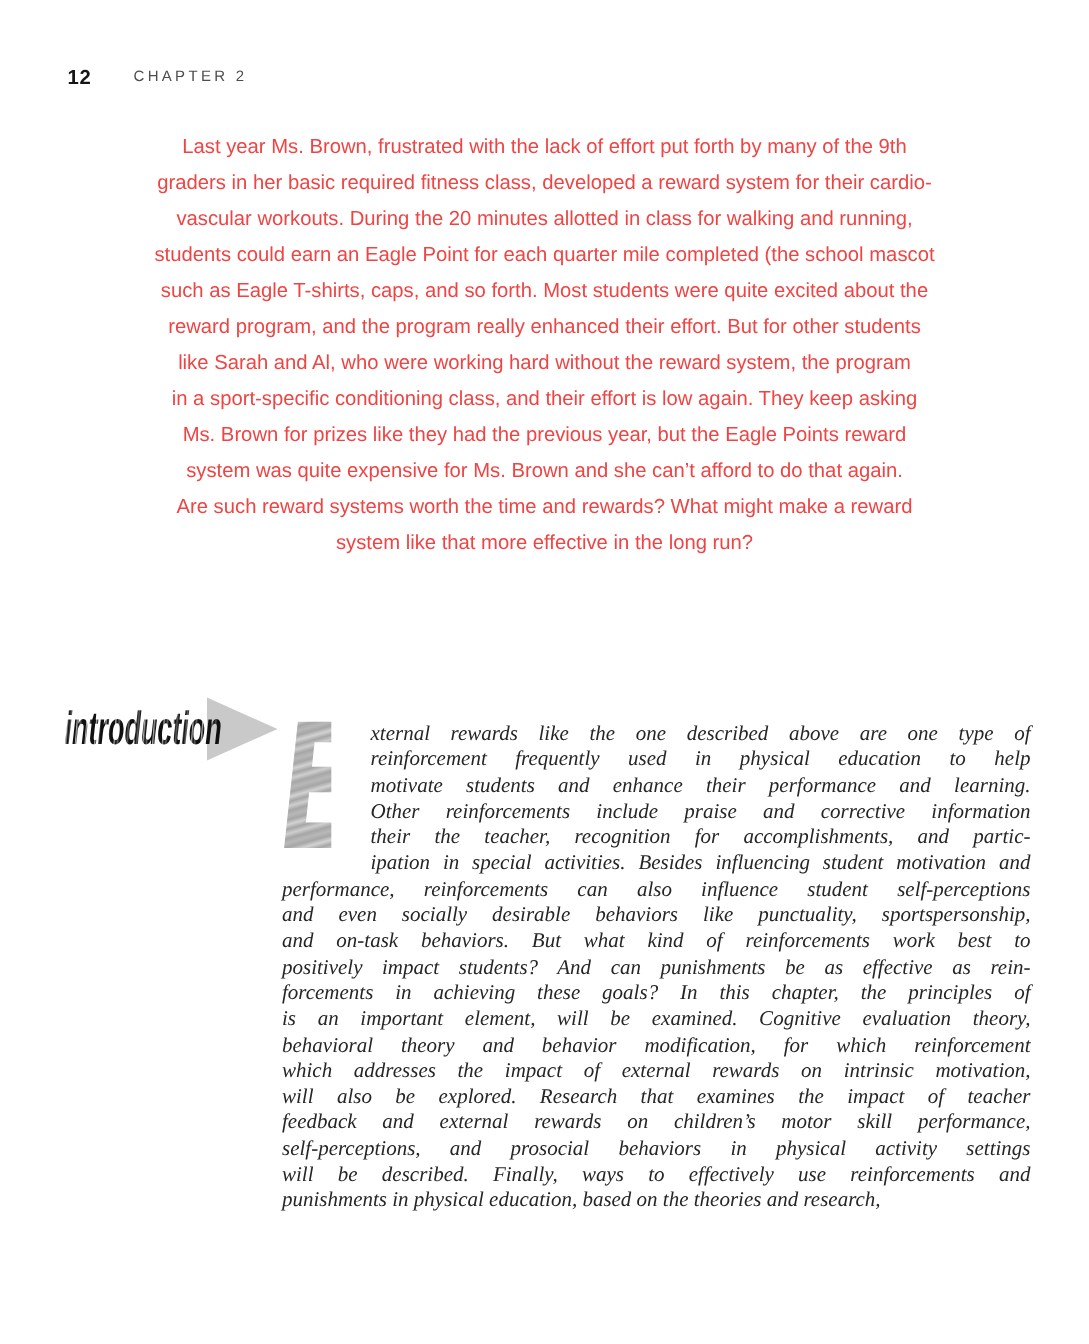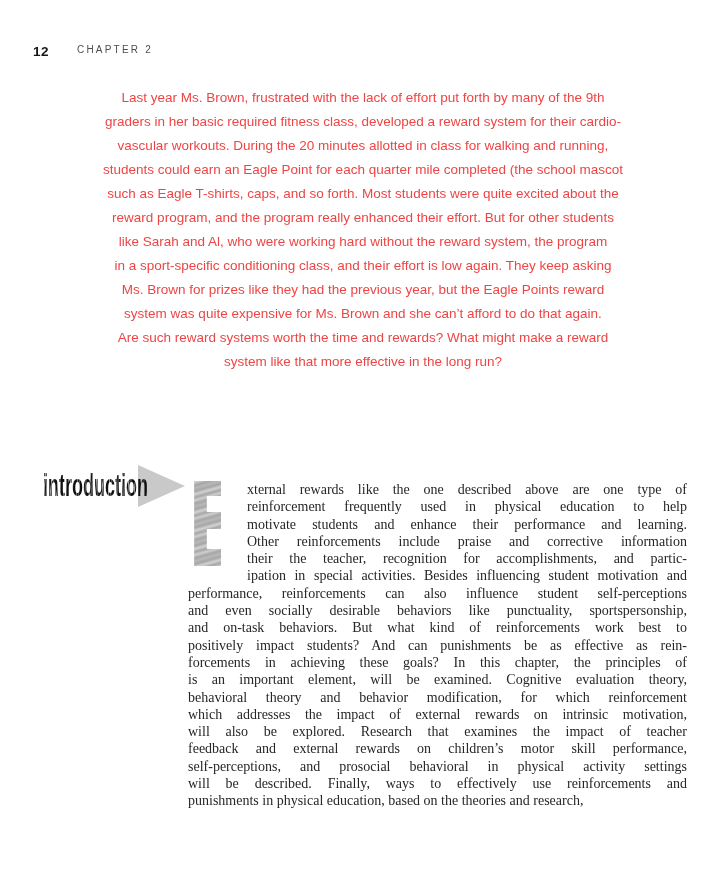--- a/index.html
+++ b/index.html
@@ -5,34 +5,34 @@
   html,body{margin:0;padding:0;background:#e8e8e8;}
   .page{
     position:relative;
     width:726px;height:896px;
     background:#ffffff;
     font-family:"Liberation Sans",sans-serif;
     overflow:hidden;
     margin:0 auto;
   }
   
-  .runhead{position:absolute;top:44px;left:33px;display:flex;align-items:flex-start;}
+  .runhead{position:absolute;top:44px;left:45px;display:flex;align-items:center;}
   .pagenum{font-size:13.5px;font-weight:bold;color:#161616;letter-spacing:0.5px;}
   .chapter{font-size:10px;color:#4d4d4d;letter-spacing:2.2px;margin-left:28px;}
 
   
   .vignette{
     position:absolute;top:86px;left:63px;width:600px;
     font-size:13.5px;line-height:24px;color:#ef4444;
     text-align:center;
   }
   .vignette div{white-space:nowrap;}
 
   
-  .intro{position:absolute;top:463px;left:0;right:0;height:400px;}
+  .intro{position:absolute;top:463px;left:0;right:0;height:400px;font-style:italic;}
   .intro-heading{position:absolute;left:43px;top:2px;width:160px;height:44px;}
   .tri{
     position:absolute;left:95px;top:0;width:0;height:0;z-index:0;
     border-top:21px solid transparent;
     border-bottom:21px solid transparent;
     border-left:47px solid #c9c9c9;
   }
   .intro-heading h2{
     position:absolute;left:0;top:3px;margin:0;z-index:1;
     font-family:"Liberation Sans",sans-serif;
@@ -116,21 +116,21 @@
           <div>performance, reinforcements can also influence student self-perceptions</div>
           <div>and even socially desirable behaviors like punctuality, sportspersonship,</div>
           <div>and on-task behaviors. But what kind of reinforcements work best to</div>
           <div>positively impact students? And can punishments be as effective as rein-</div>
           <div>forcements in achieving these goals? In this chapter, the principles of</div>
           <div>is an important element, will be examined. Cognitive evaluation theory,</div>
           <div>behavioral theory and behavior modification, for which reinforcement</div>
           <div>which addresses the impact of external rewards on intrinsic motivation,</div>
           <div>will also be explored. Research that examines the impact of teacher</div>
           <div>feedback and external rewards on children’s motor skill performance,</div>
-          <div>self-perceptions, and prosocial behavioral in physical activity settings</div>
+          <div>self-perceptions, and prosocial behaviors in physical activity settings</div>
           <div>will be described. Finally, ways to effectively use reinforcements and</div>
           <div>punishments in physical education, based on the theories and research,</div>
         </div>
     </div>
 
   </div>
 
 </div>
 
 </body></html>

